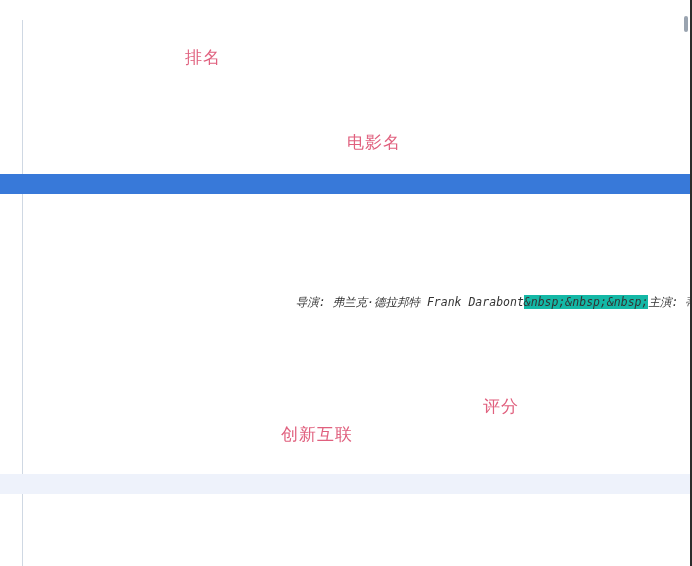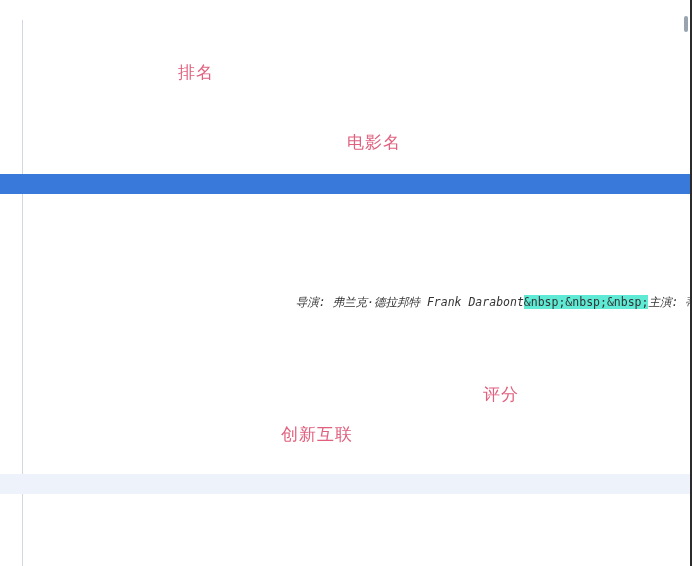--- a/index.html
+++ b/index.html
@@ -57,21 +57,21 @@
     background: #eef2fb;
   }
   .row.clipped-top {
     height: 14px;
     line-height: 14px;
   }
   .row.faded {
     color: #b9bfc9;
   }
   .txt        { color: #333333; font-style: italic; }
-  .entity     { background: #5eead4; color: #333333; }
+  .entity     { background: #14b8a6; color: #333333; font-style: italic; }
 
   
   .annot {
     position: absolute;
     color: #e0607e;
     font-family: "DejaVu Sans", "Liberation Sans", sans-serif;
     font-size: 17px;
     line-height: 20px;
     letter-spacing: 1px;
     z-index: 3;
@@ -289,23 +289,23 @@
     
     
 
   </div>
 
   <div class="textnode" style="left:268px; top:272px;">
     <span class="txt">导演: 弗兰克·德拉邦特 Frank Darabont</span><span class="entity">&amp;nbsp;&amp;nbsp;&amp;nbsp;</span><span class="txt">主演: 蒂姆</span>
   </div>
 
 
-  <div class="annot" style="left:178px; top:47px;margin-top:15px;">排名</div>
+  <div class="annot" style="left:185px; top:47px;">排名</div>
   <div class="annot" style="left:347px; top:132px;">电影名</div>
-  <div class="annot" style="left:483px; top:384px;">评分</div>
+  <div class="annot" style="left:483px; top:396px;">评分</div>
   <div class="annot" style="left:281px; top:424px;">创新互联</div>
 
   <div class="scroll-track">
     <div class="scroll-thumb"></div>
   </div>
 
 
 </div>
 
 </body></html>

